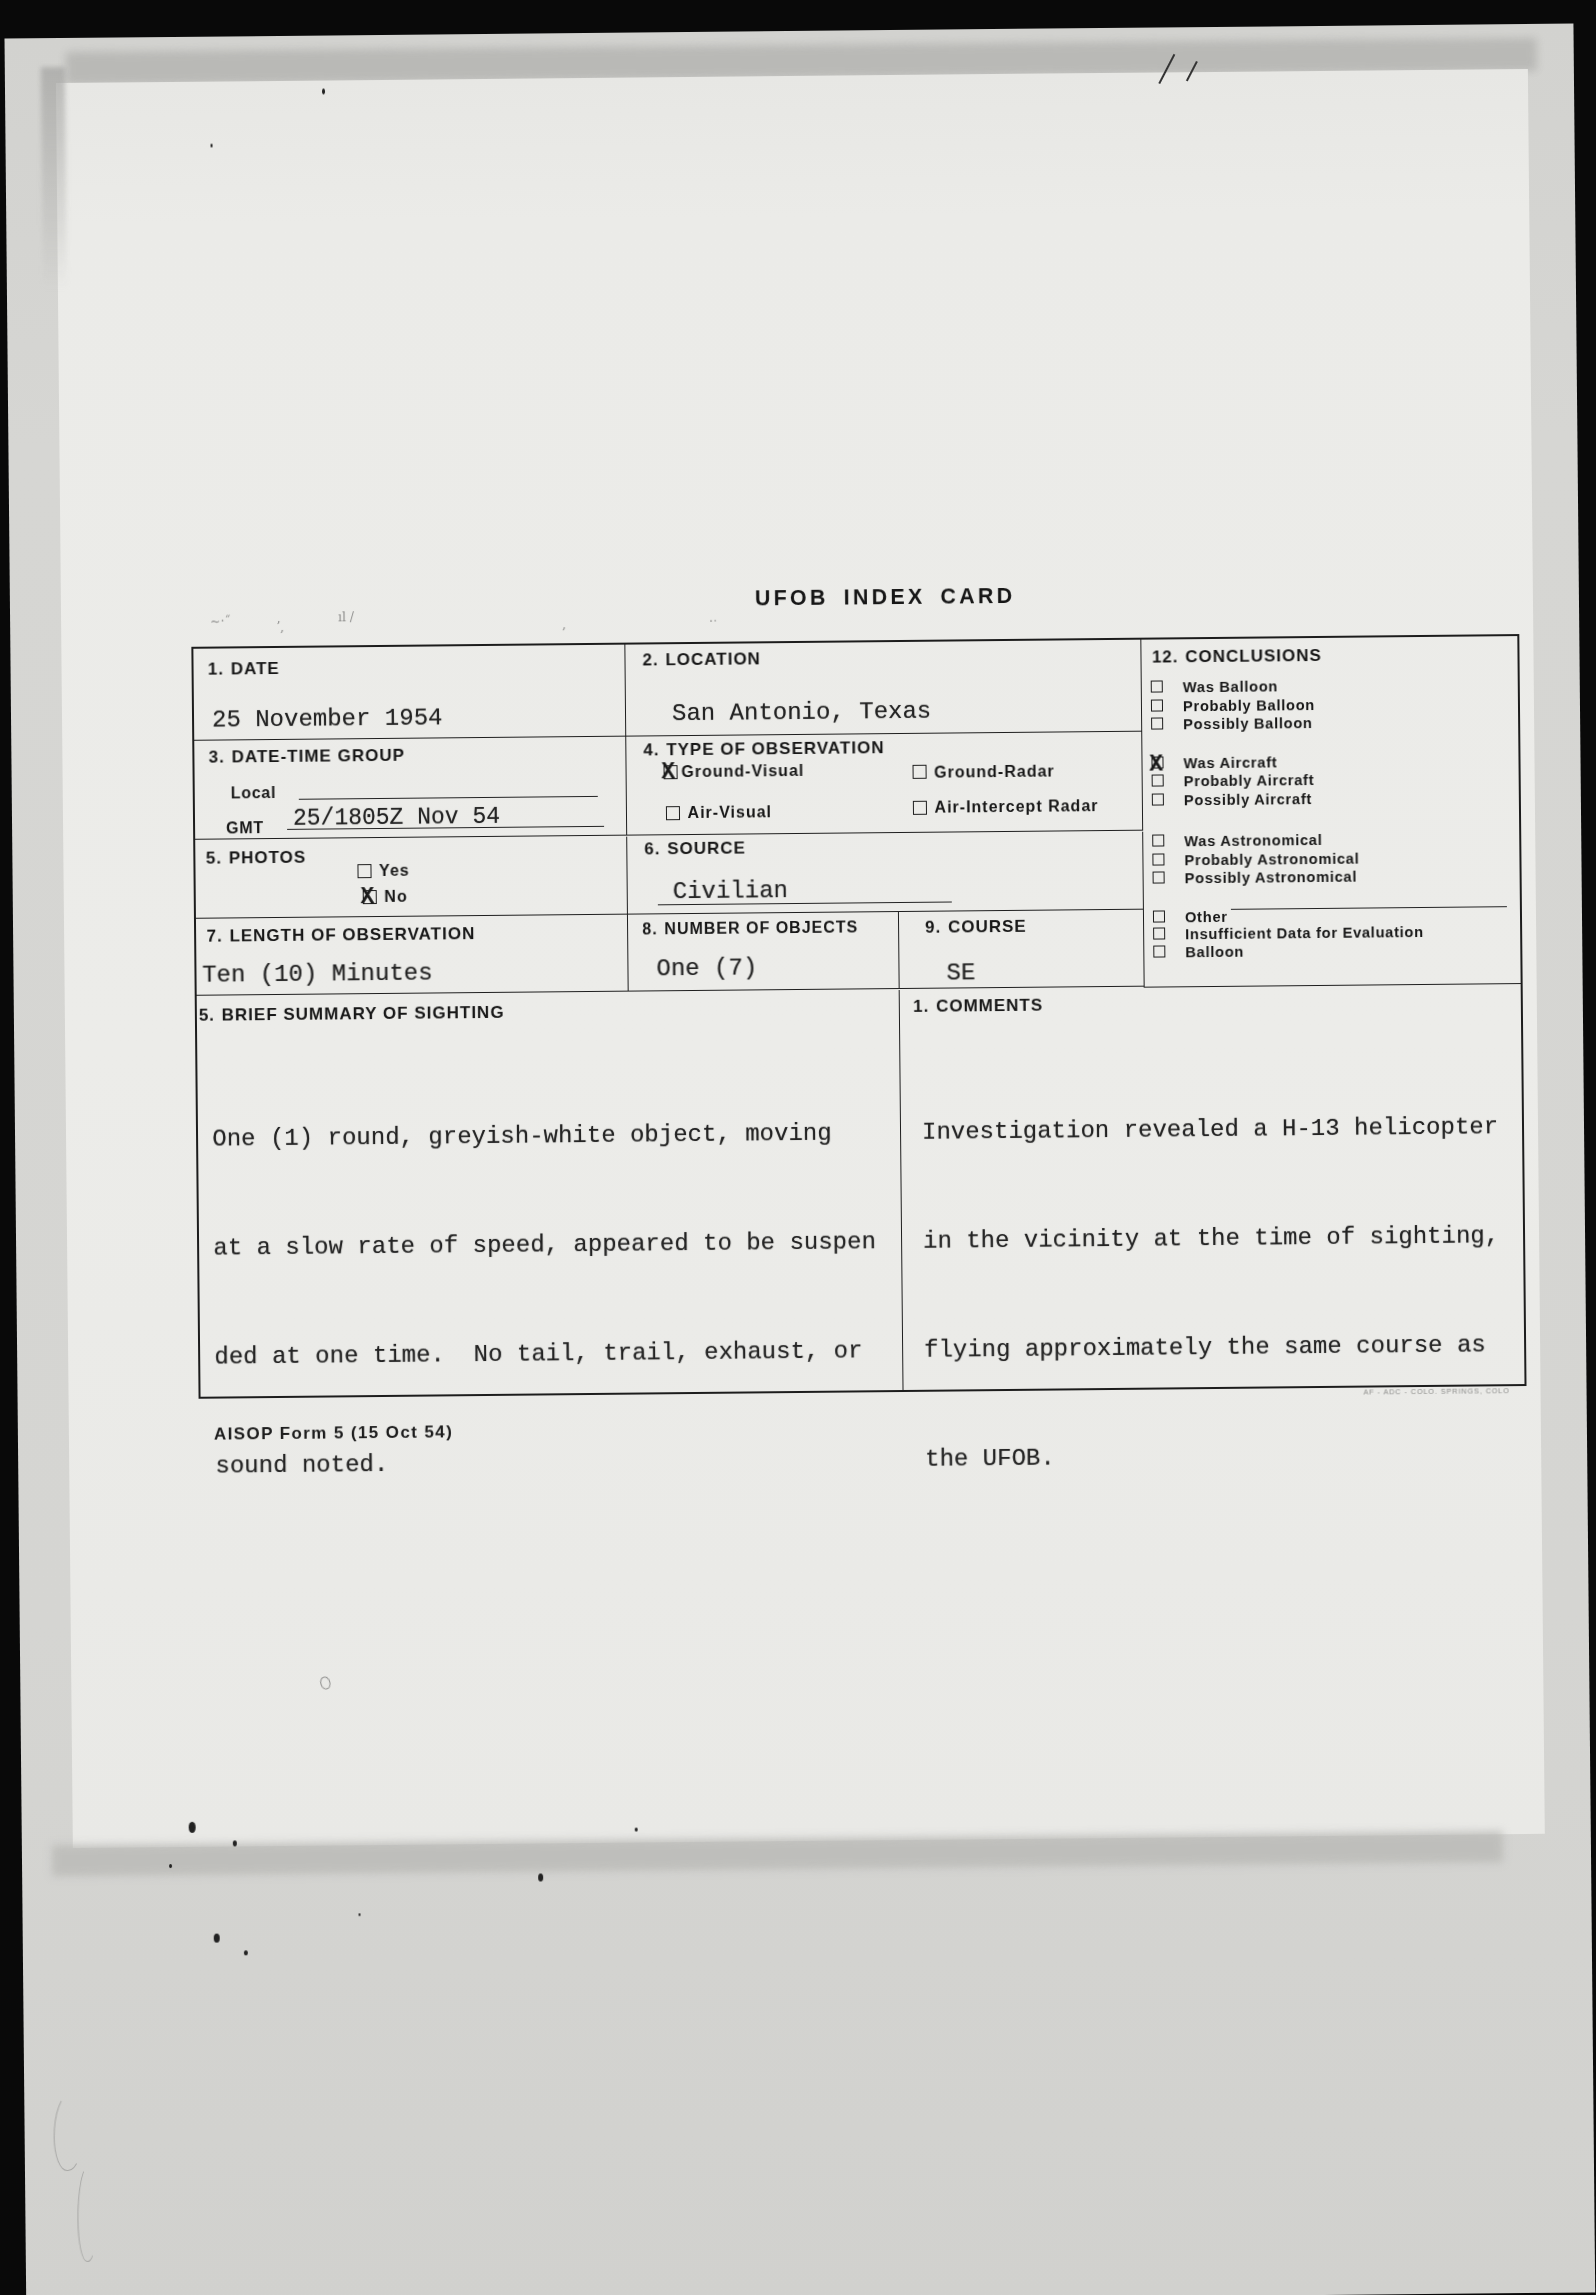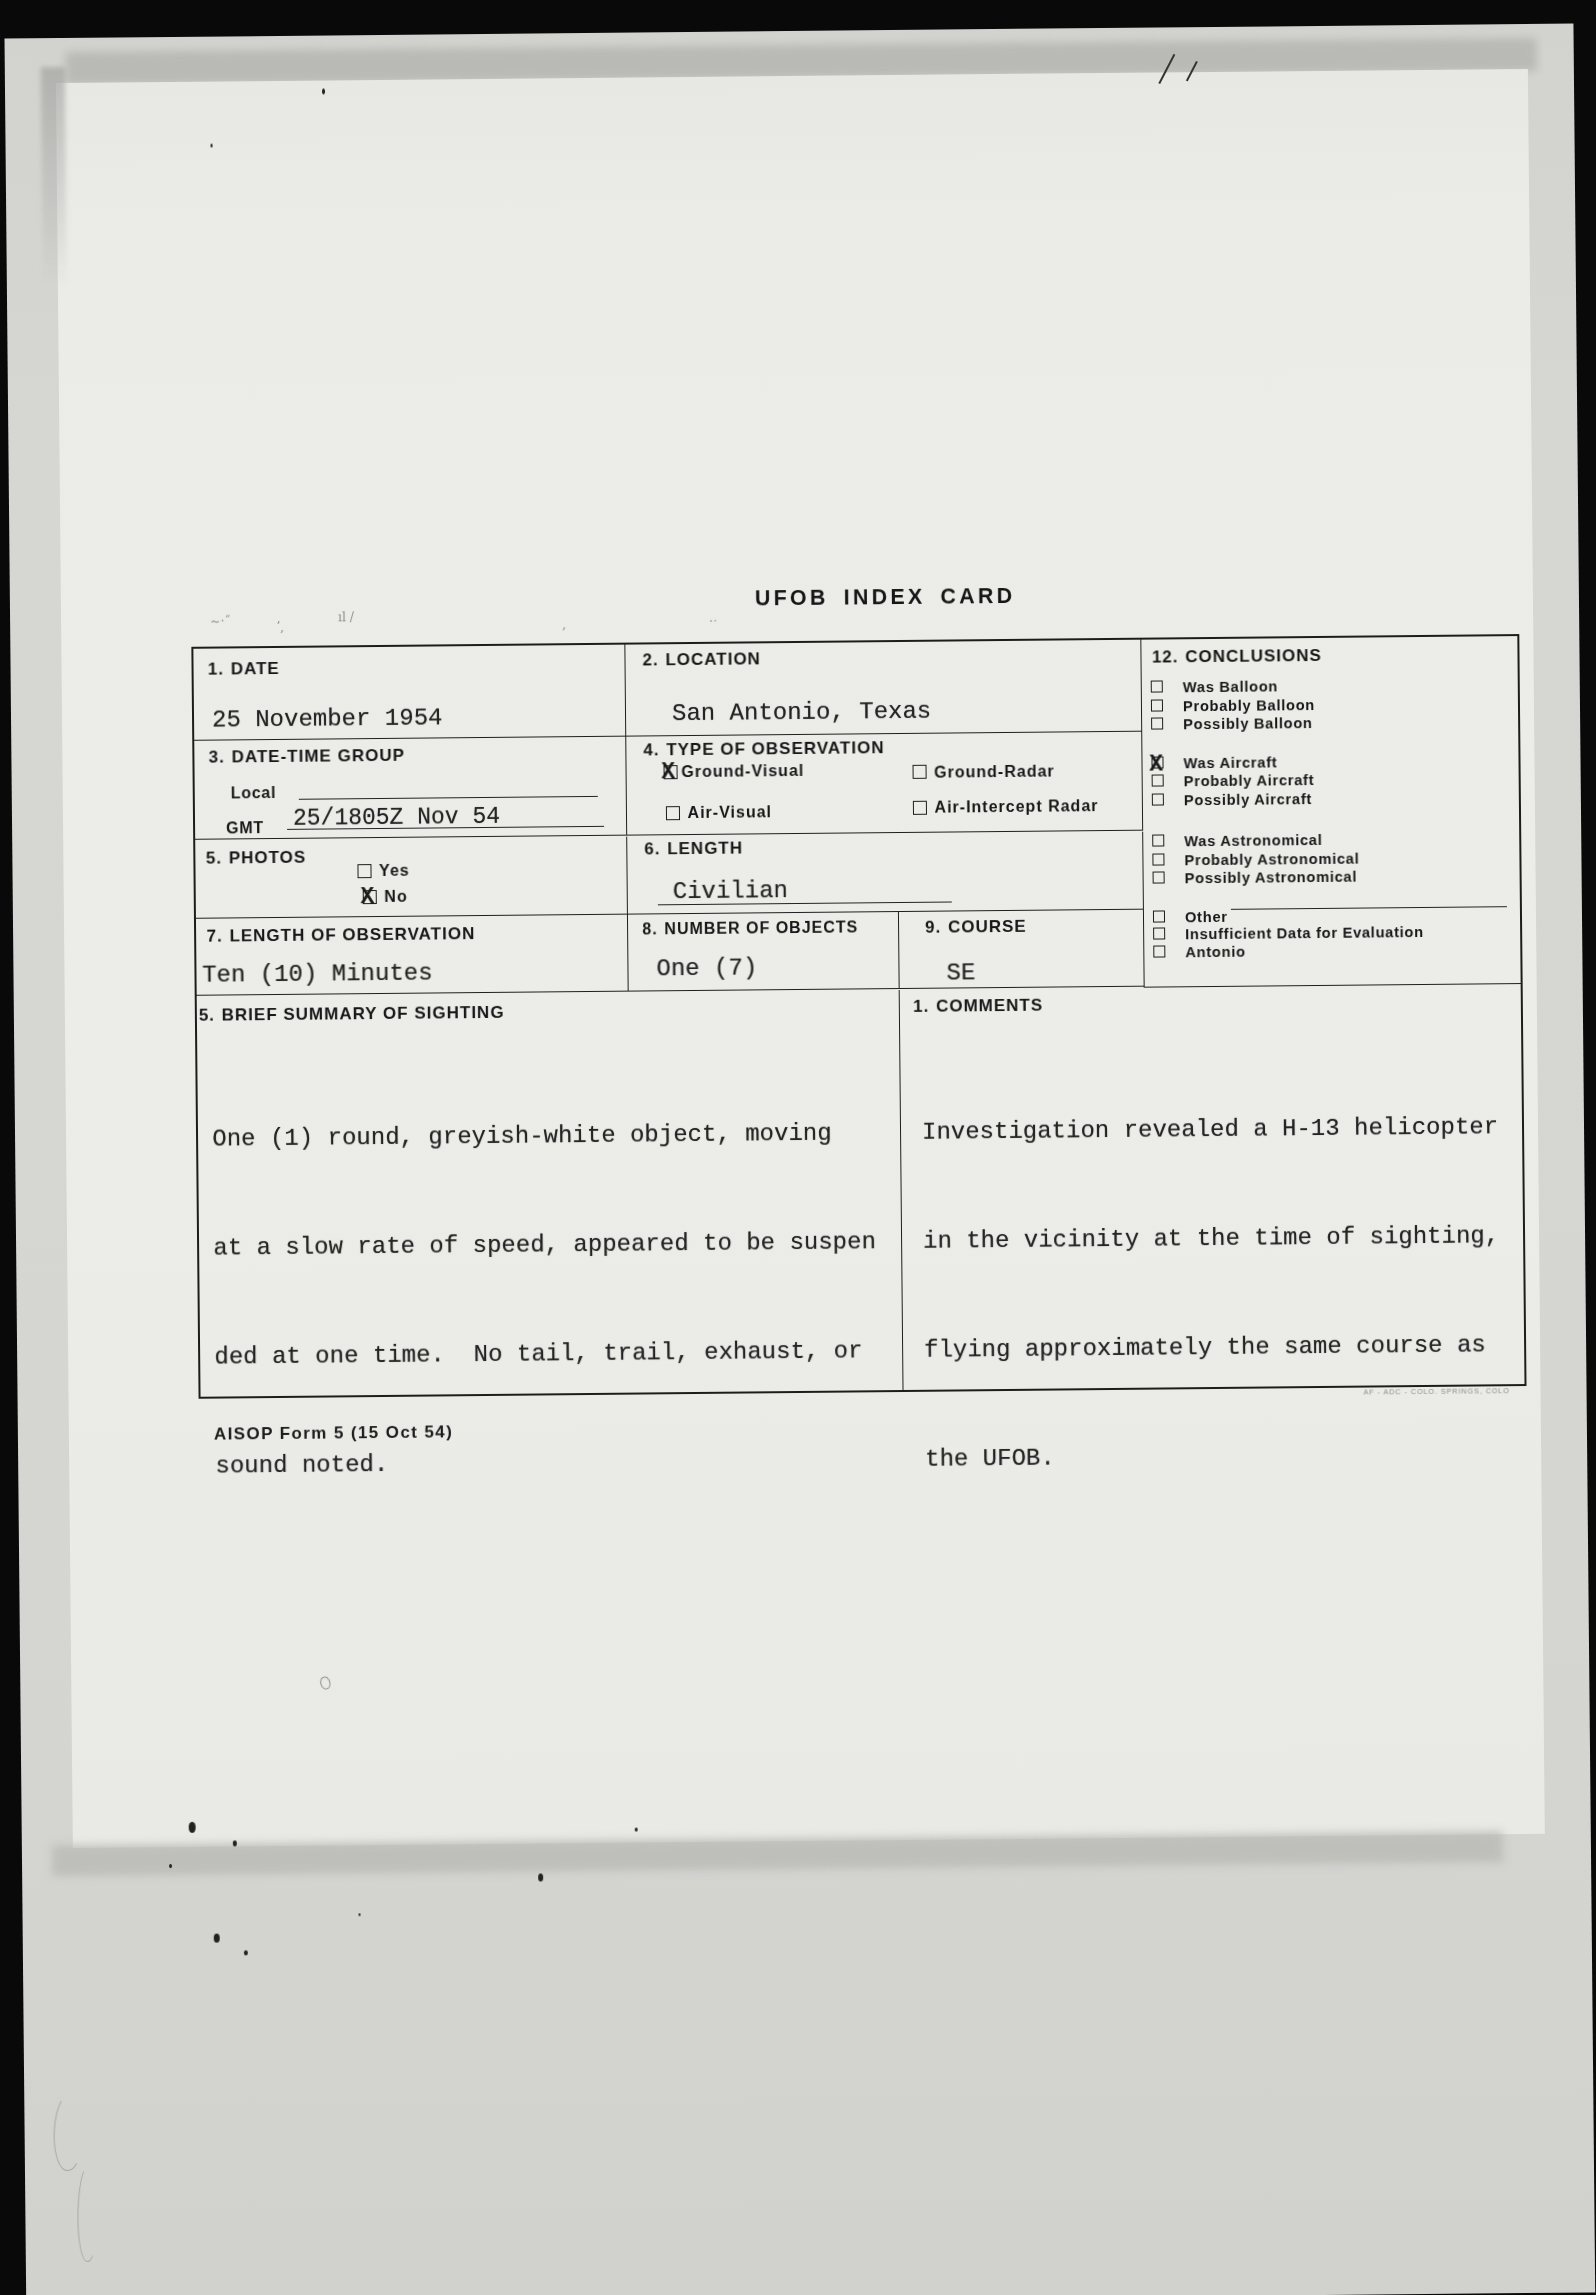--- a/index.html
+++ b/index.html
@@ -167,21 +167,21 @@
         <div class="opt" style="left:141px;top:23px;margin-left:21px;">
           <span class="cb" data-checked="false"></span>
           <span class="olabel">Yes</span>
         </div>
         <div class="opt" style="left:143px;top:49px;padding-left:24px;">
           <span class="cb" data-checked="true"></span>
           <span class="olabel">No</span>
         </div>
       </div>
       <div class="cell b-b" style="left:432px;top:192px;width:516px;height:78px;border-right:1.9px solid #1e1e1e;">
-        <span class="hdr" style="left:17px;top:2.9px;"><span class="num">6.</span><span>LENGTH</span></span>
+        <span class="hdr" style="left:17px;top:2.9px;"><span class="num">6.</span><span>SOURCE</span></span>
         <span class="typed" style="left:45px;top:42px;">Civilian</span>
         <span class="u-line" style="left:30px;top:68px;width:294px;"></span>
       </div>
 
       <div class="cell b-r b-b" style="left:0;top:269px;width:432px;height:78px;">
         <span class="hdr" style="left:10.5px;top:8.6px;"><span class="num">7.</span><span>LENGTH OF OBSERVATION</span></span>
         <span class="typed" style="left:5.7px;top:44px;">Ten (10) Minutes</span>
       </div>
       <div class="cell b-r b-b" style="left:432px;top:269px;width:271px;height:78px;">
         <span class="hdr" style="left:14.3px;top:6.7px;font-size:16px;"><span class="num">8.</span><span>NUMBER OF OBJECTS</span></span>
@@ -235,21 +235,21 @@
         <span class="cb" data-checked="false"></span>
         <span class="clabel">Other</span>
         <span class="fill"></span>
       </div>
       <div class="citem" style="top:287px;">
         <span class="cb" data-checked="false"></span>
         <span class="clabel">Insufficient Data for Evaluation</span>
       </div>
       <div class="citem" style="top:305px;">
         <span class="cb" data-checked="false"></span>
-        <span class="clabel">Antonio</span>
+        <span class="clabel">Balloon</span>
       </div>
 
       <div class="cell b-r" style="left:0;top:348px;width:703px;height:400px;">
         <span class="hdr" style="left:1.9px;top:8.6px;"><span class="num">5.</span><span>BRIEF SUMMARY OF SIGHTING</span></span>
         <div class="typed" style="left:14.3px;top:61px;">
           <div class="typed-line">One (1) round, greyish-white object, moving</div>
           <div class="typed-line">at a slow rate of speed, appeared to be suspen</div>
           <div class="typed-line">ded at one time.  No tail, trail, exhaust, or</div>
           <div class="typed-line">sound noted.</div>
         </div>

